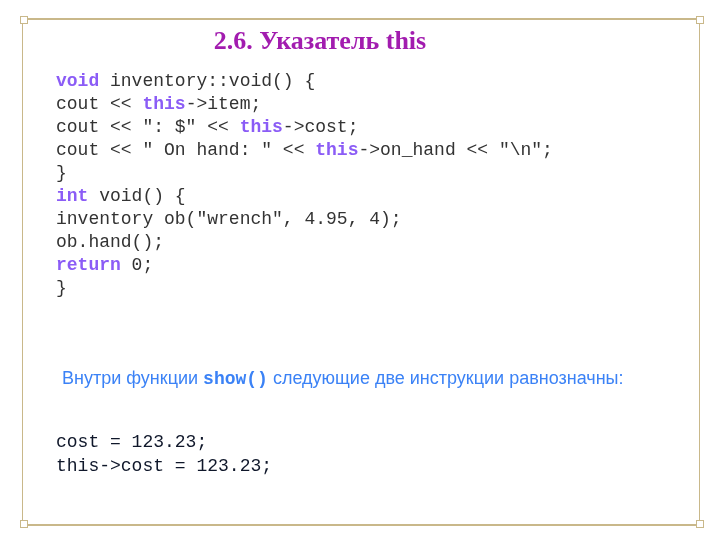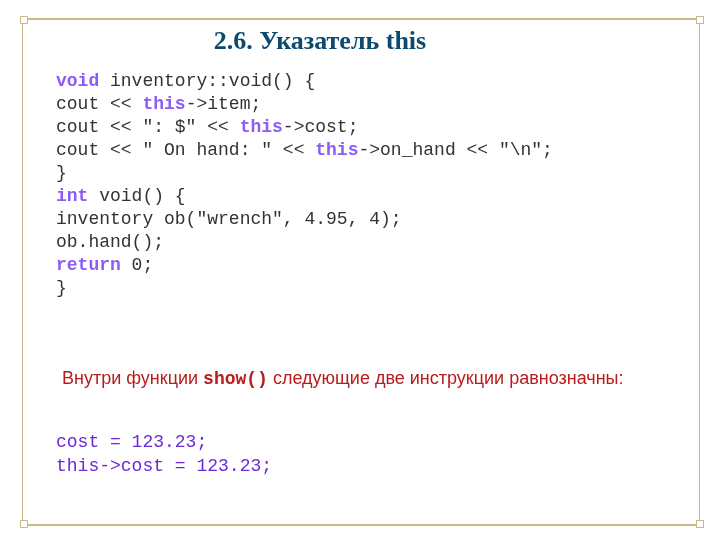--- a/index.html
+++ b/index.html
@@ -28,53 +28,53 @@
   .frame-corner-br { position:absolute; top:520px; left:696px; width:6px; height:6px; border:1px solid #c9b88a; background:#fff; }
   .title {
     position: absolute;
     top: 26px;
     left: 0;
     width: 640px;
     text-align: center;
     font-family: "Times New Roman", serif;
     font-size: 26px;
     font-weight: bold;
-    color: #0c4a6e;
+    color: #a21caf;
   }
   .code {
     position: absolute;
     top: 70px;
     left: 56px;
     font-family: "Courier New", monospace;
     font-size: 18px;
     line-height: 23px;
     color: #333;
     white-space: pre;
   }
   .kw { font-weight: bold; color: #8b5cf6; }
   .para {
     position: absolute;
     top: 366px;
     left: 32px;
     width: 620px;
     font-family: Arial, sans-serif;
     font-size: 18px;
     line-height: 24px;
-    color: #b91c1c;
+    color: #3b82f6;
   }
   .indent { display:inline-block; width:30px; }
   .mono { font-family: "Courier New", monospace; font-weight: bold; }
   .code2 {
     position: absolute;
     top: 430px;
     left: 56px;
     font-family: "Courier New", monospace;
     font-size: 18px;
     line-height: 24px;
-    color: #6d28d9;
+    color: #0f172a;
     white-space: pre;
   }
 </style>
 </head>
 <body>
 
 <div class="frame"></div>
 <div class="frame-corner-tl"></div>
 <div class="frame-corner-tr"></div>
 <div class="frame-corner-bl"></div>

